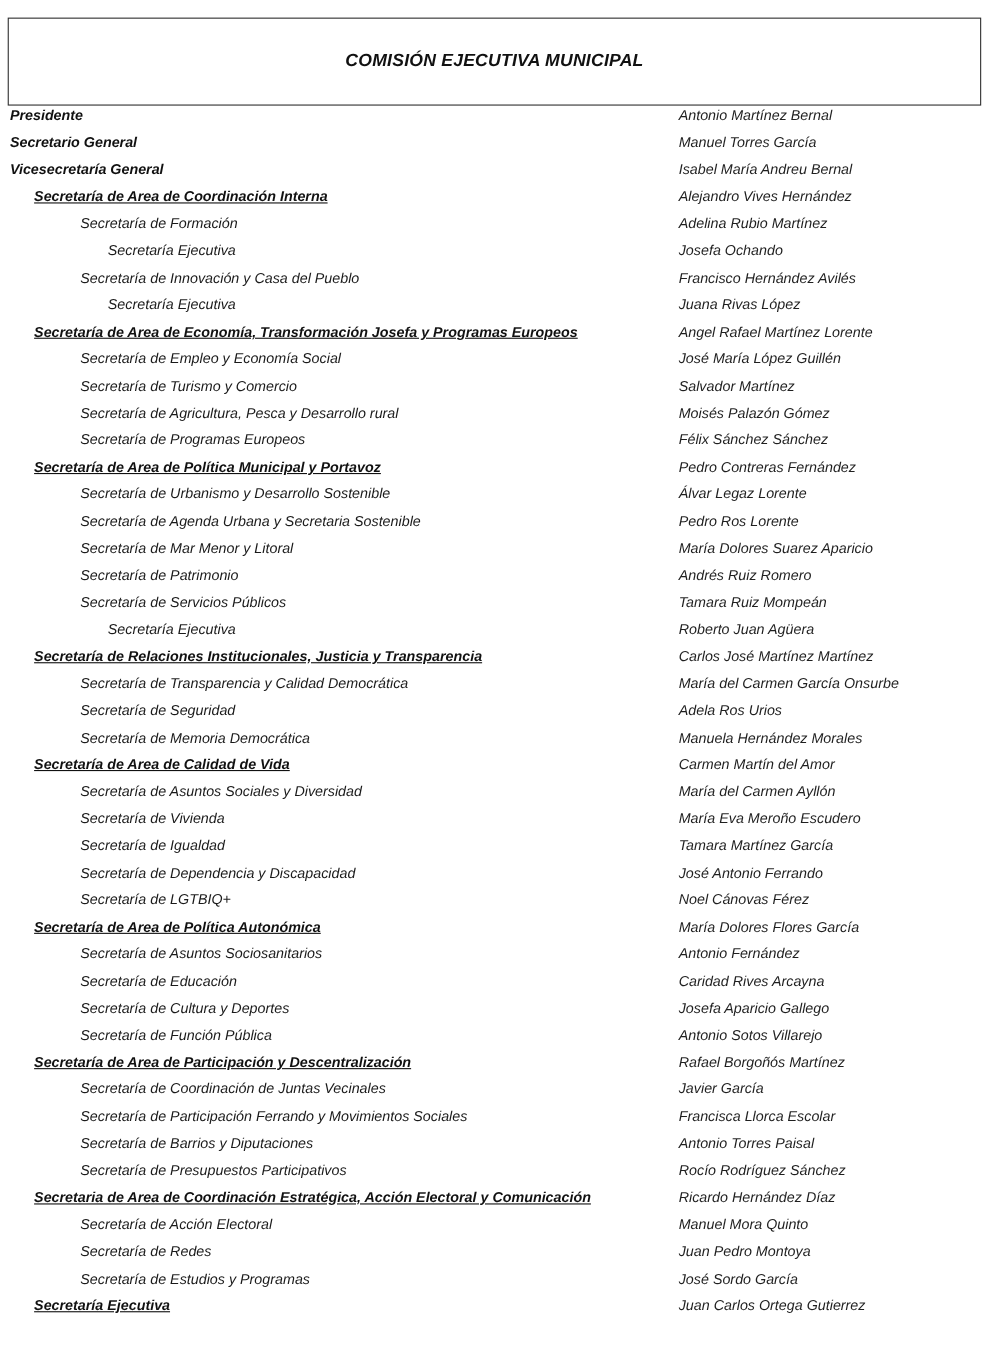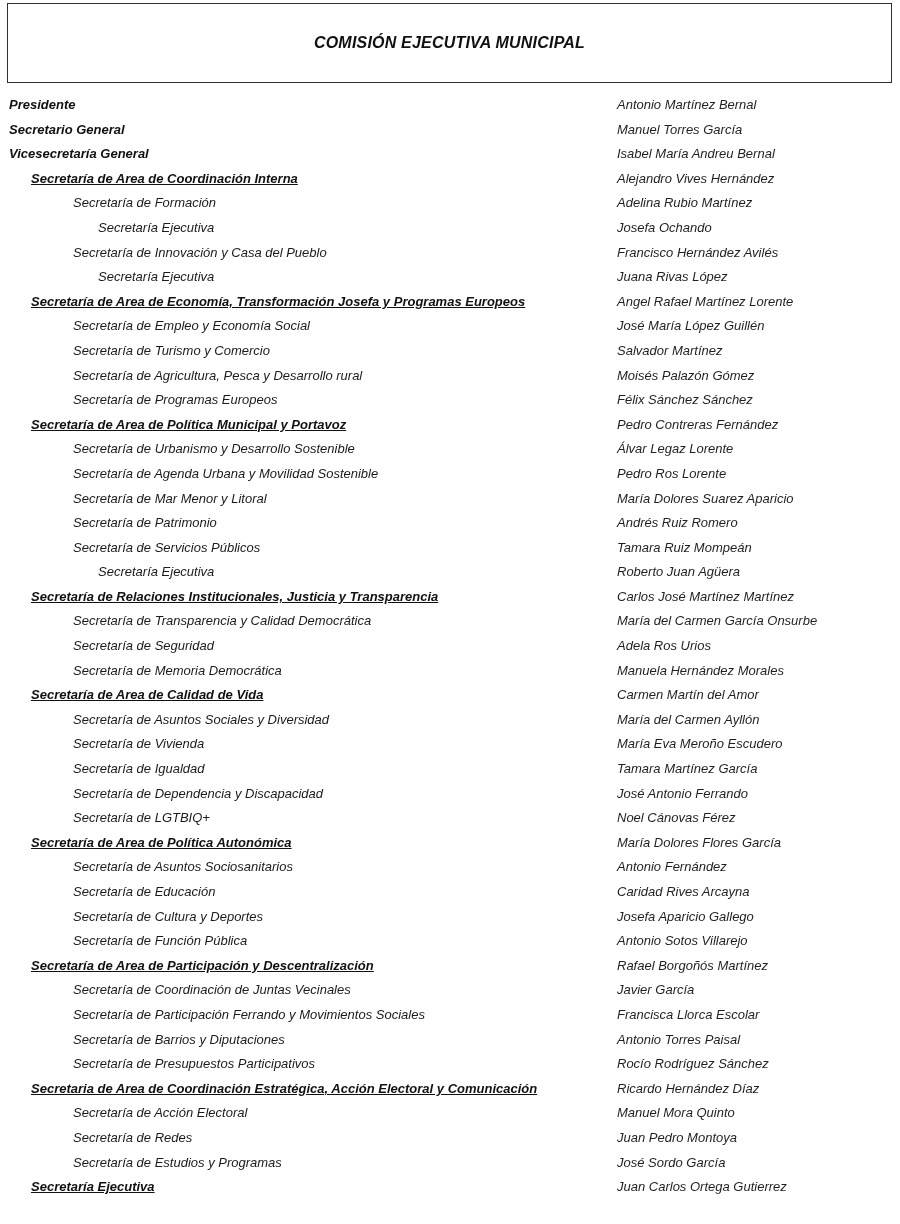--- a/index.html
+++ b/index.html
@@ -11,21 +11,21 @@
     position: relative;
     width: 900px;
     height: 1224px;
     font-family: "Liberation Sans", sans-serif;
     color: #1a1a1a;
     overflow: hidden;
   }
   .header-box {
     position: absolute;
     left: 7px;
-    top: 3px;
+    top: 16px;
     width: 885px;
     height: 80px;
     border: 1px solid #2e2e2e;
     display: flex;
     align-items: center;
     justify-content: center;
     box-sizing: border-box;
   }
   .doc-title {
     font-style: italic;
@@ -125,21 +125,21 @@
     </div>
     <div class="row lv1 bold">
       <span class="pos">Secretaría de Area de Política Municipal y Portavoz</span>
       <span class="name">Pedro Contreras Fernández</span>
     </div>
     <div class="row lv2">
       <span class="pos">Secretaría de Urbanismo y Desarrollo Sostenible</span>
       <span class="name">Álvar Legaz Lorente</span>
     </div>
     <div class="row lv2">
-      <span class="pos">Secretaría de Agenda Urbana y Movilidad Sostenible</span>
+      <span class="pos">Secretaría de Agenda Urbana y Secretaria Sostenible</span>
       <span class="name">Pedro Ros Lorente</span>
     </div>
     <div class="row lv2">
       <span class="pos">Secretaría de Mar Menor y Litoral</span>
       <span class="name">María Dolores Suarez Aparicio</span>
     </div>
     <div class="row lv2">
       <span class="pos">Secretaría de Patrimonio</span>
       <span class="name">Andrés Ruiz Romero</span>
     </div>

